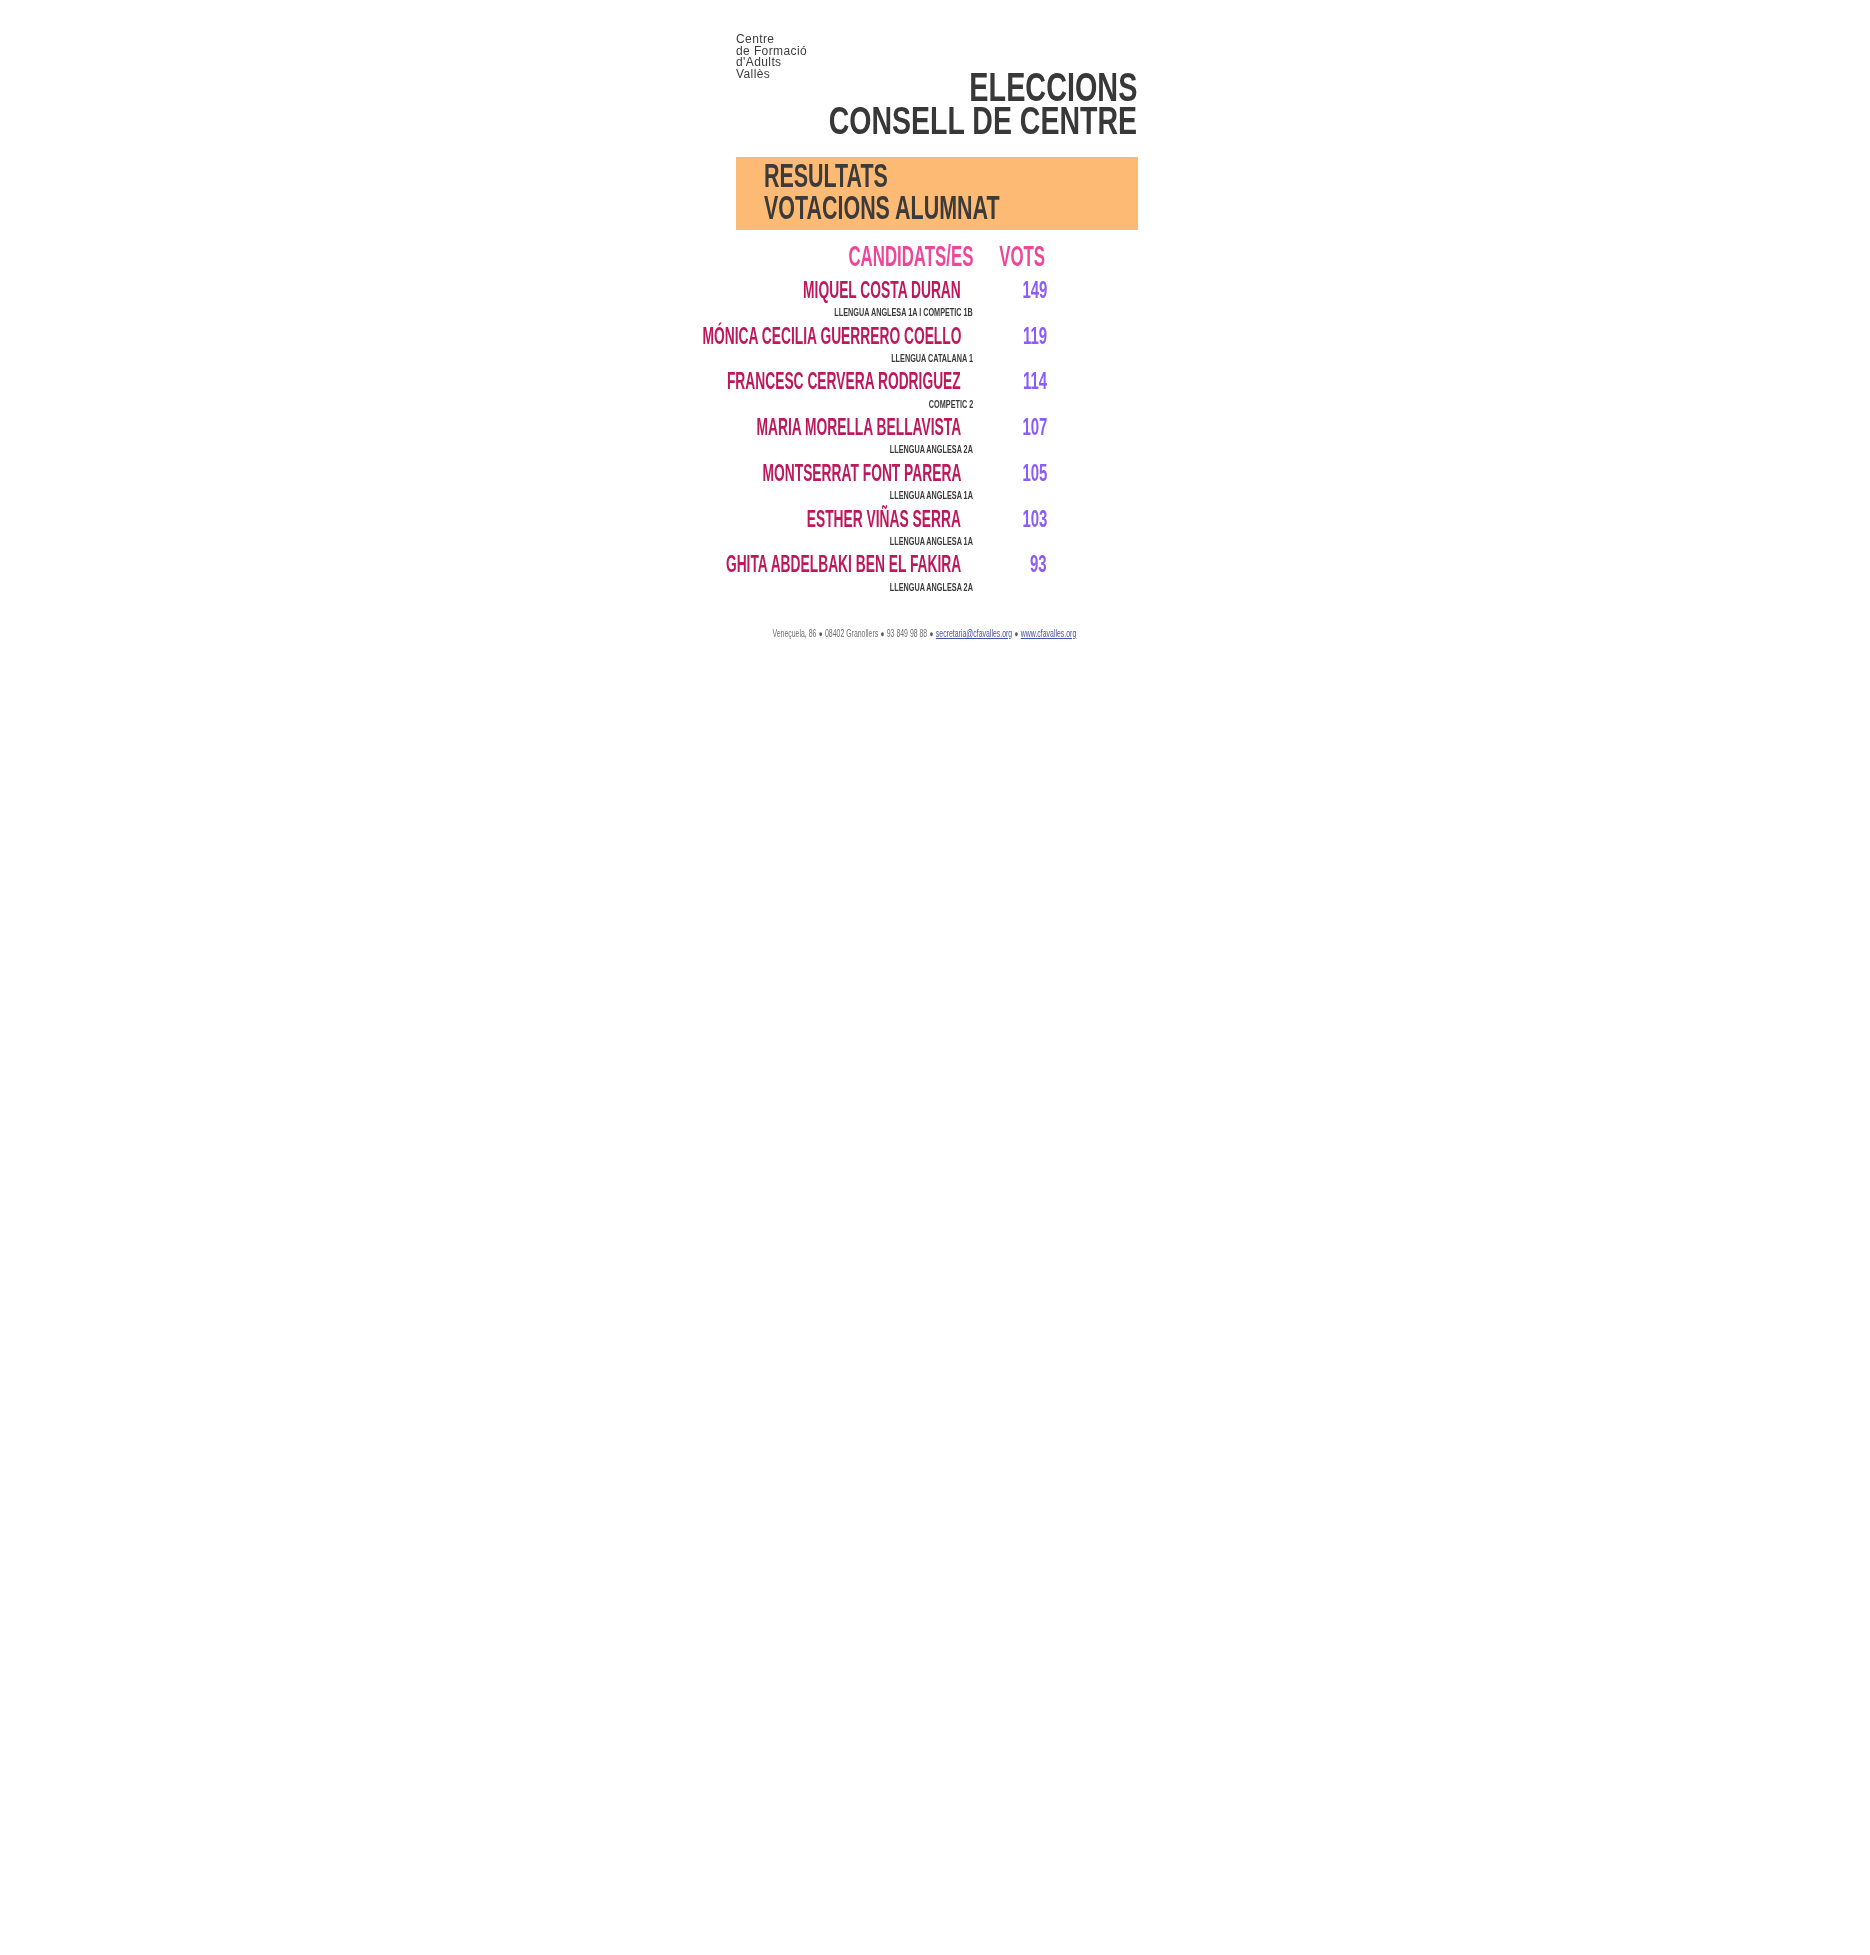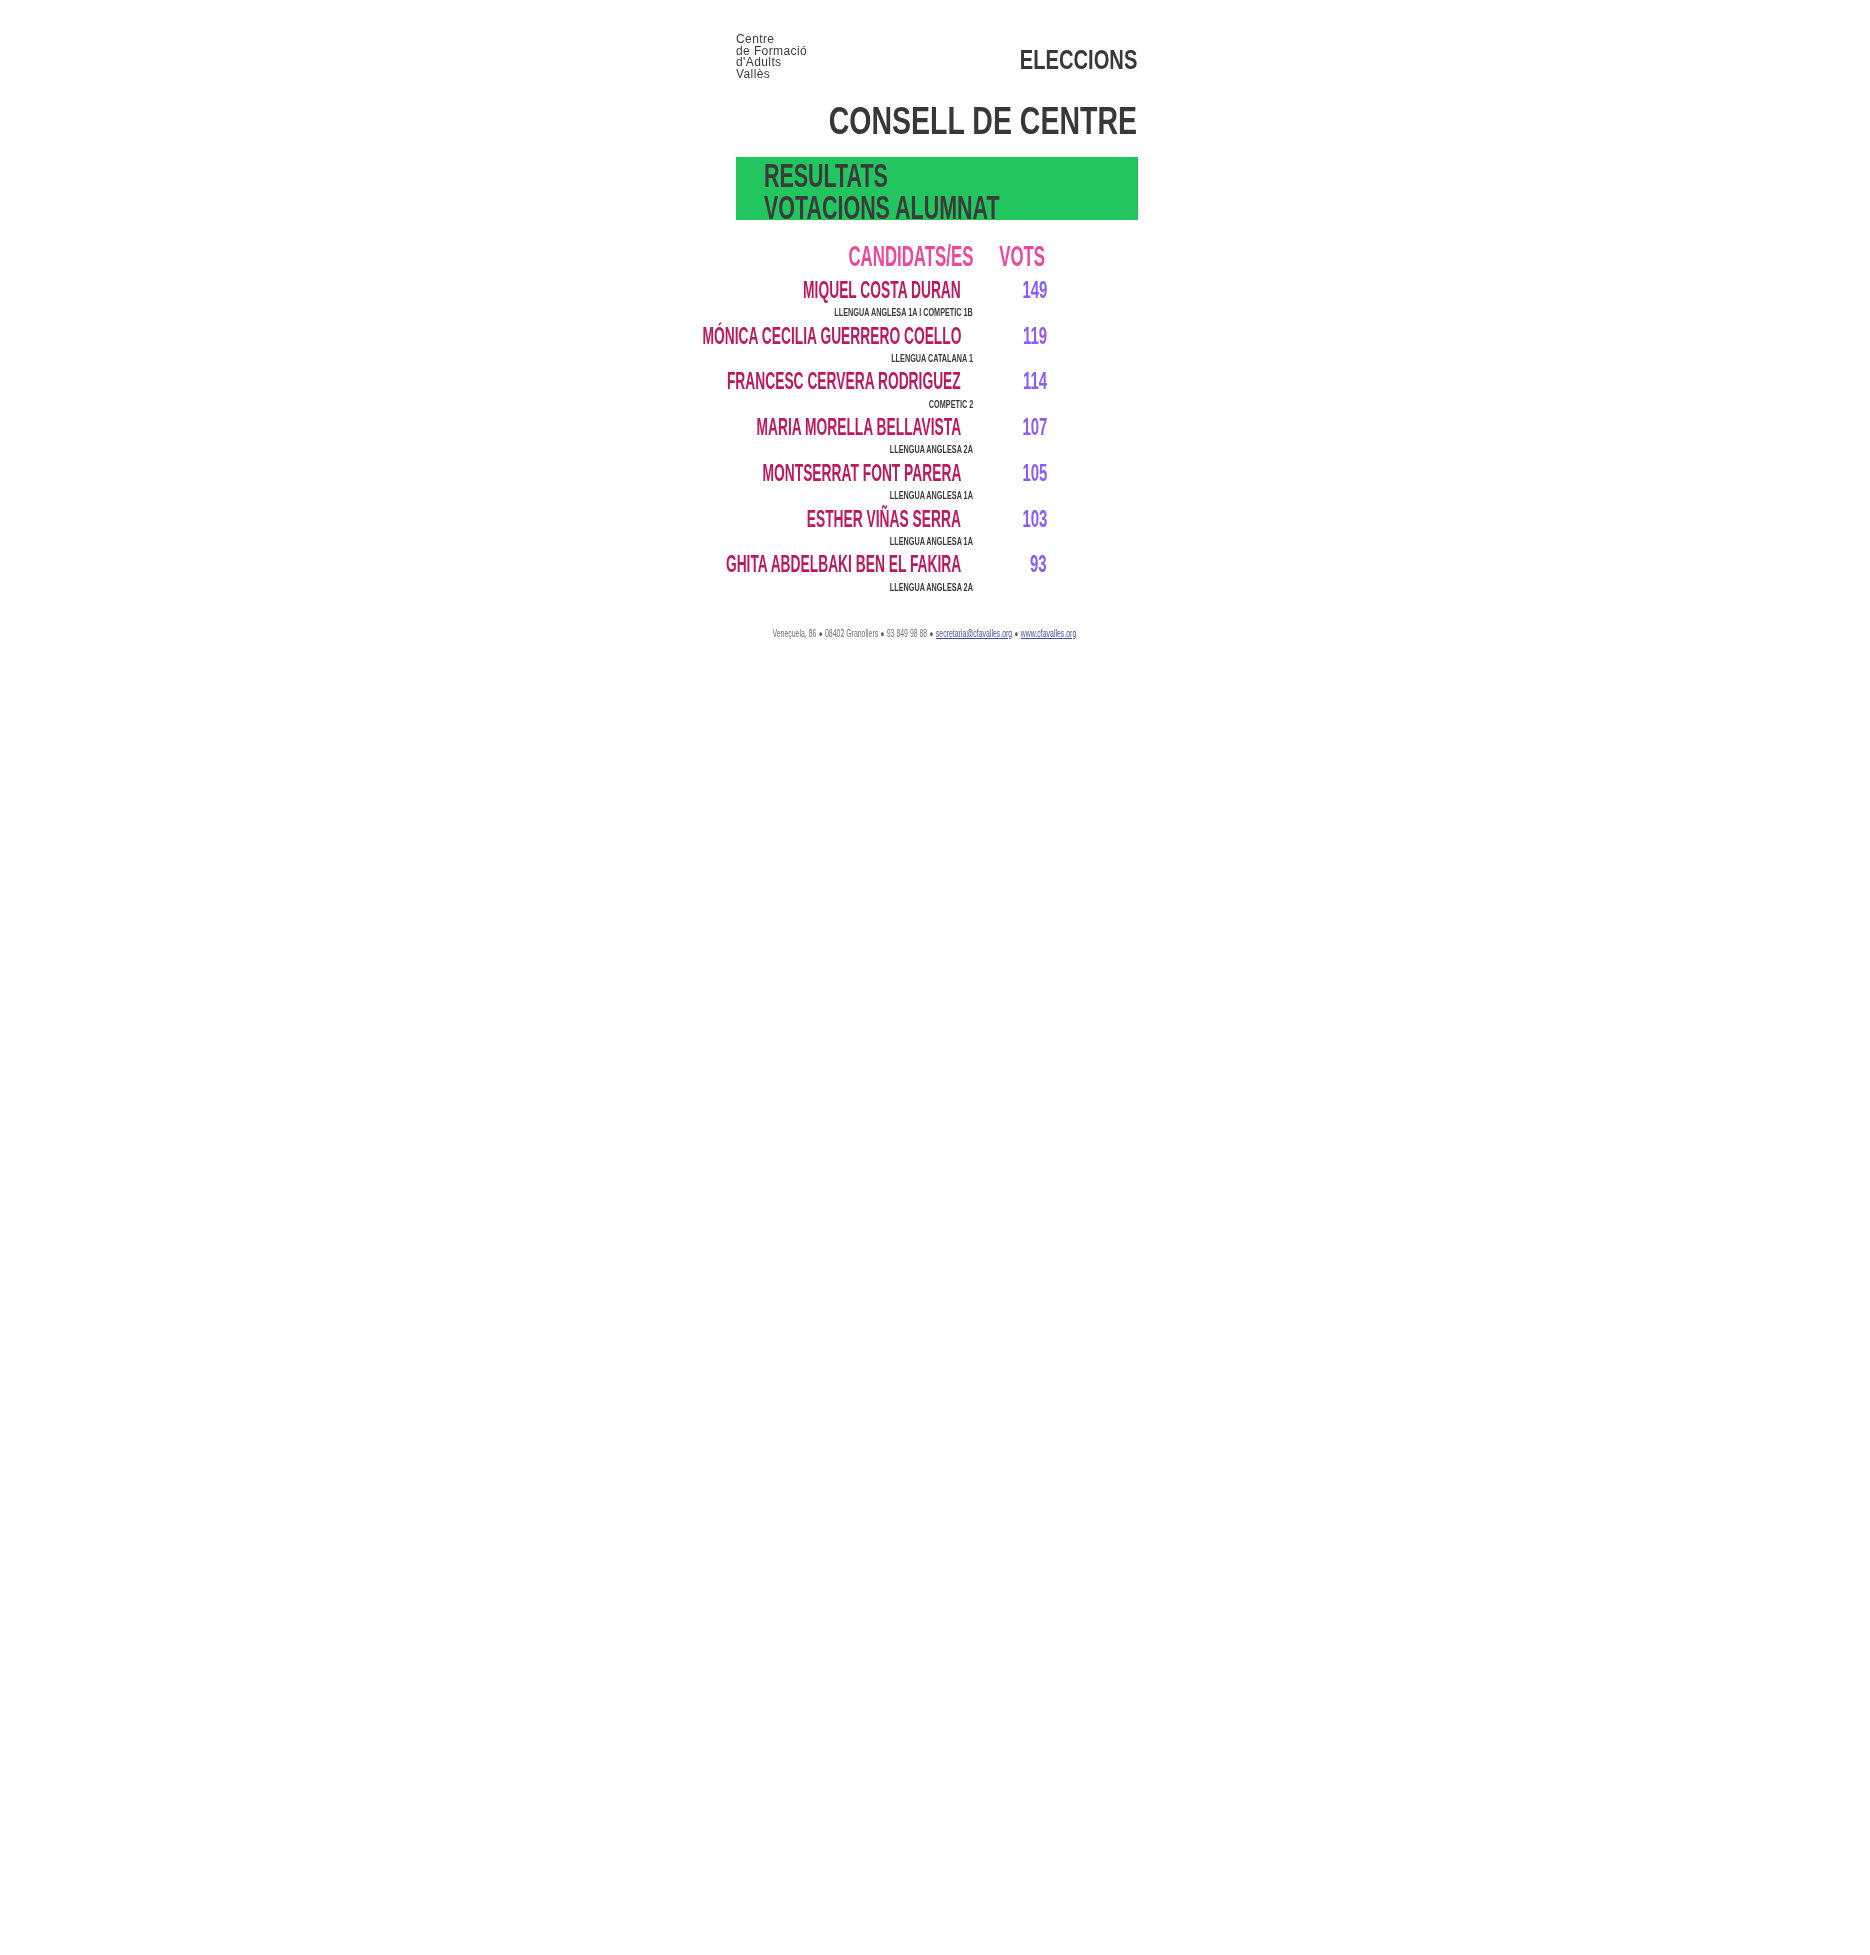--- a/index.html
+++ b/index.html
@@ -19,29 +19,29 @@
   
   .logo{
     position:absolute;left:35px;top:34px;
     font-family:Liberation Sans, sans-serif;
     font-size:12px;line-height:11.7px;
     letter-spacing:0.4px;color:#3c3c3c;
   }
 
   
   .title-line{position:absolute;right:32px;font-weight:bold;color:#383838;}
-  #title1{top:43px;font-size:28px;line-height:34px;}
+  #title1{top:70px;font-size:40px;line-height:34px;}
   #title1 .sxR{transform:scaleX(0.72);}
   #title2{top:104px;font-size:38px;line-height:34px;}
   #title2 .sxR{transform:scaleX(0.75);}
   #title3{top:120px;font-size:18.4px;line-height:18.4px;margin-top:47px;}
   #title3 .sxR{transform:scaleX(0.74);text-shadow:1.2px 1.2px 0 #bdbdbd;}
 
   
-  .banner{position:absolute;left:35px;top:157px;width:402px;height:63px;background:#22c55e;}
+  .banner{position:absolute;left:35px;top:157px;width:402px;height:73px;background:#fdba74;}
   .banner-lines{
     position:absolute;left:28px;top:3.1px;
     font-size:33px;line-height:32px;font-weight:bold;color:#3b3b3b;
   }
   .banner-lines .sxL{transform:scaleX(0.65);}
 
   
   .th{position:absolute;top:242px;font-size:29px;line-height:29px;font-weight:bold;color:#ec4899;}
   .th-cand{right:196px;}
   .th-cand .sxR{transform:scaleX(0.58);}

